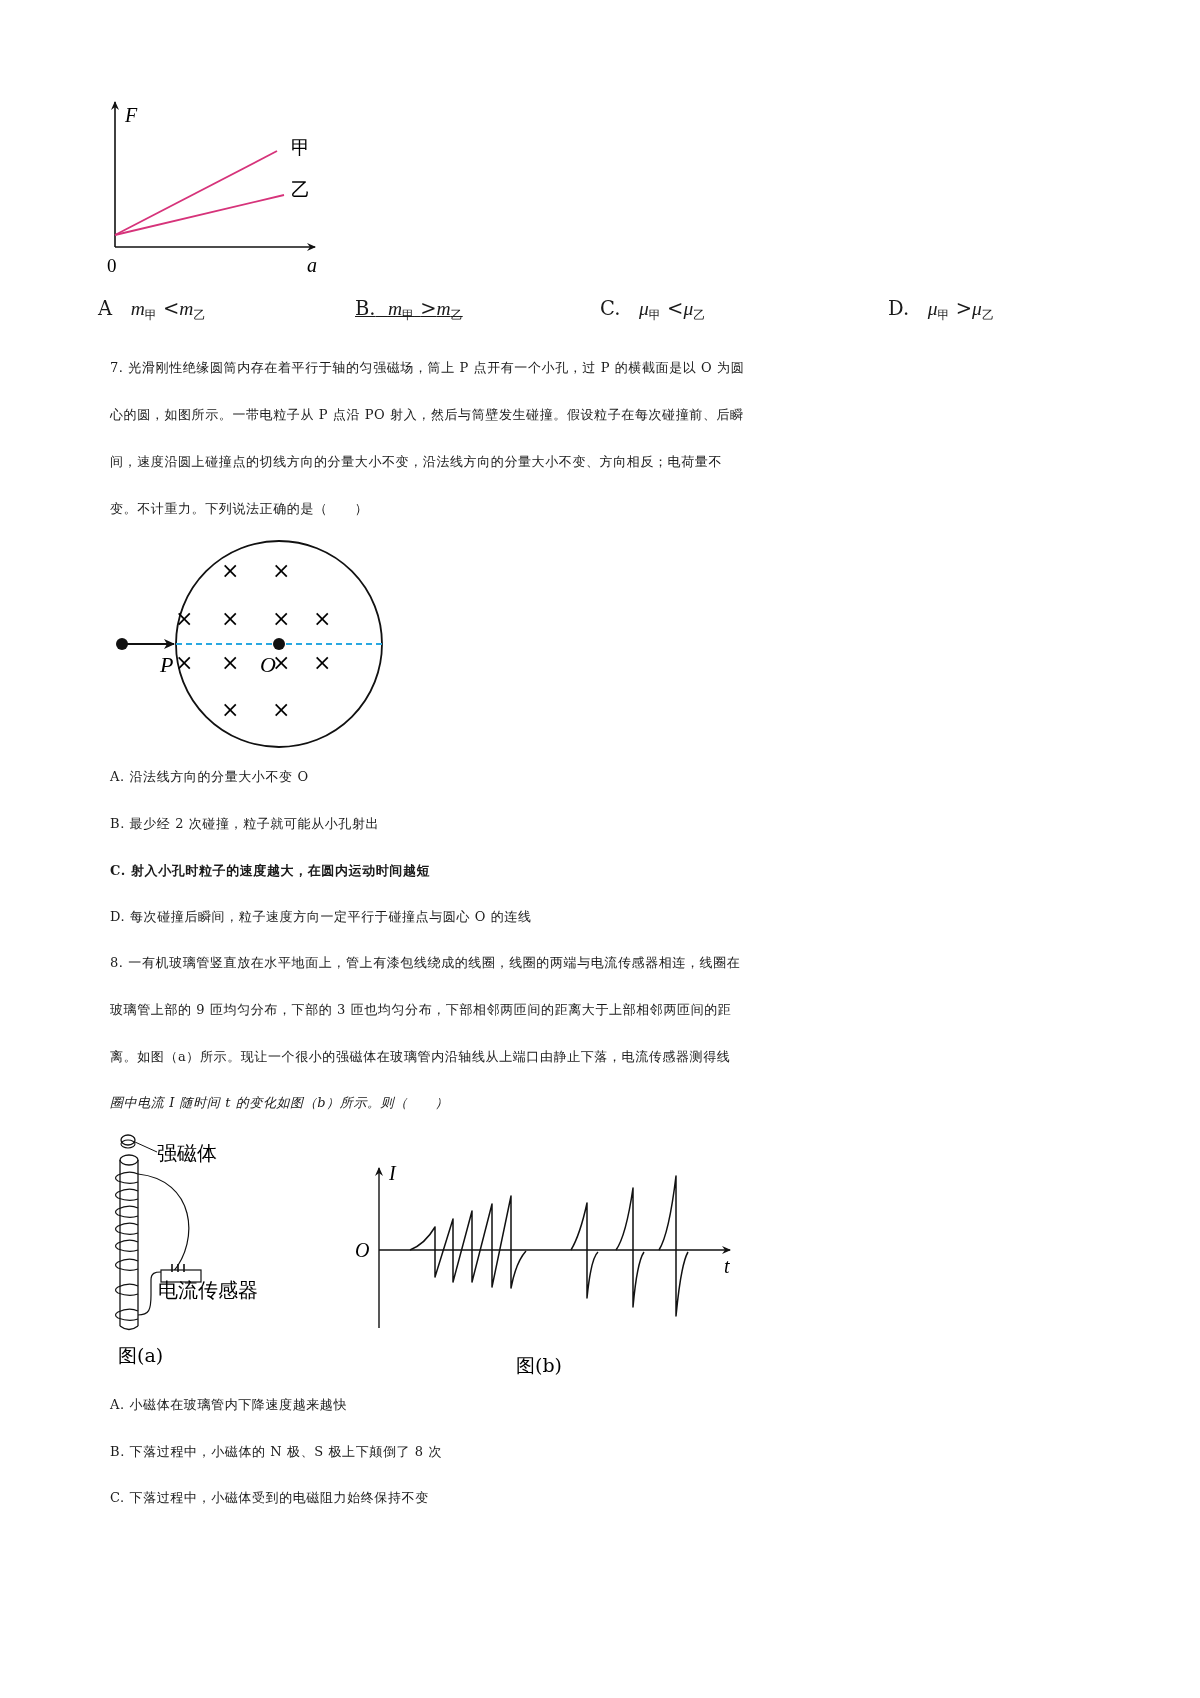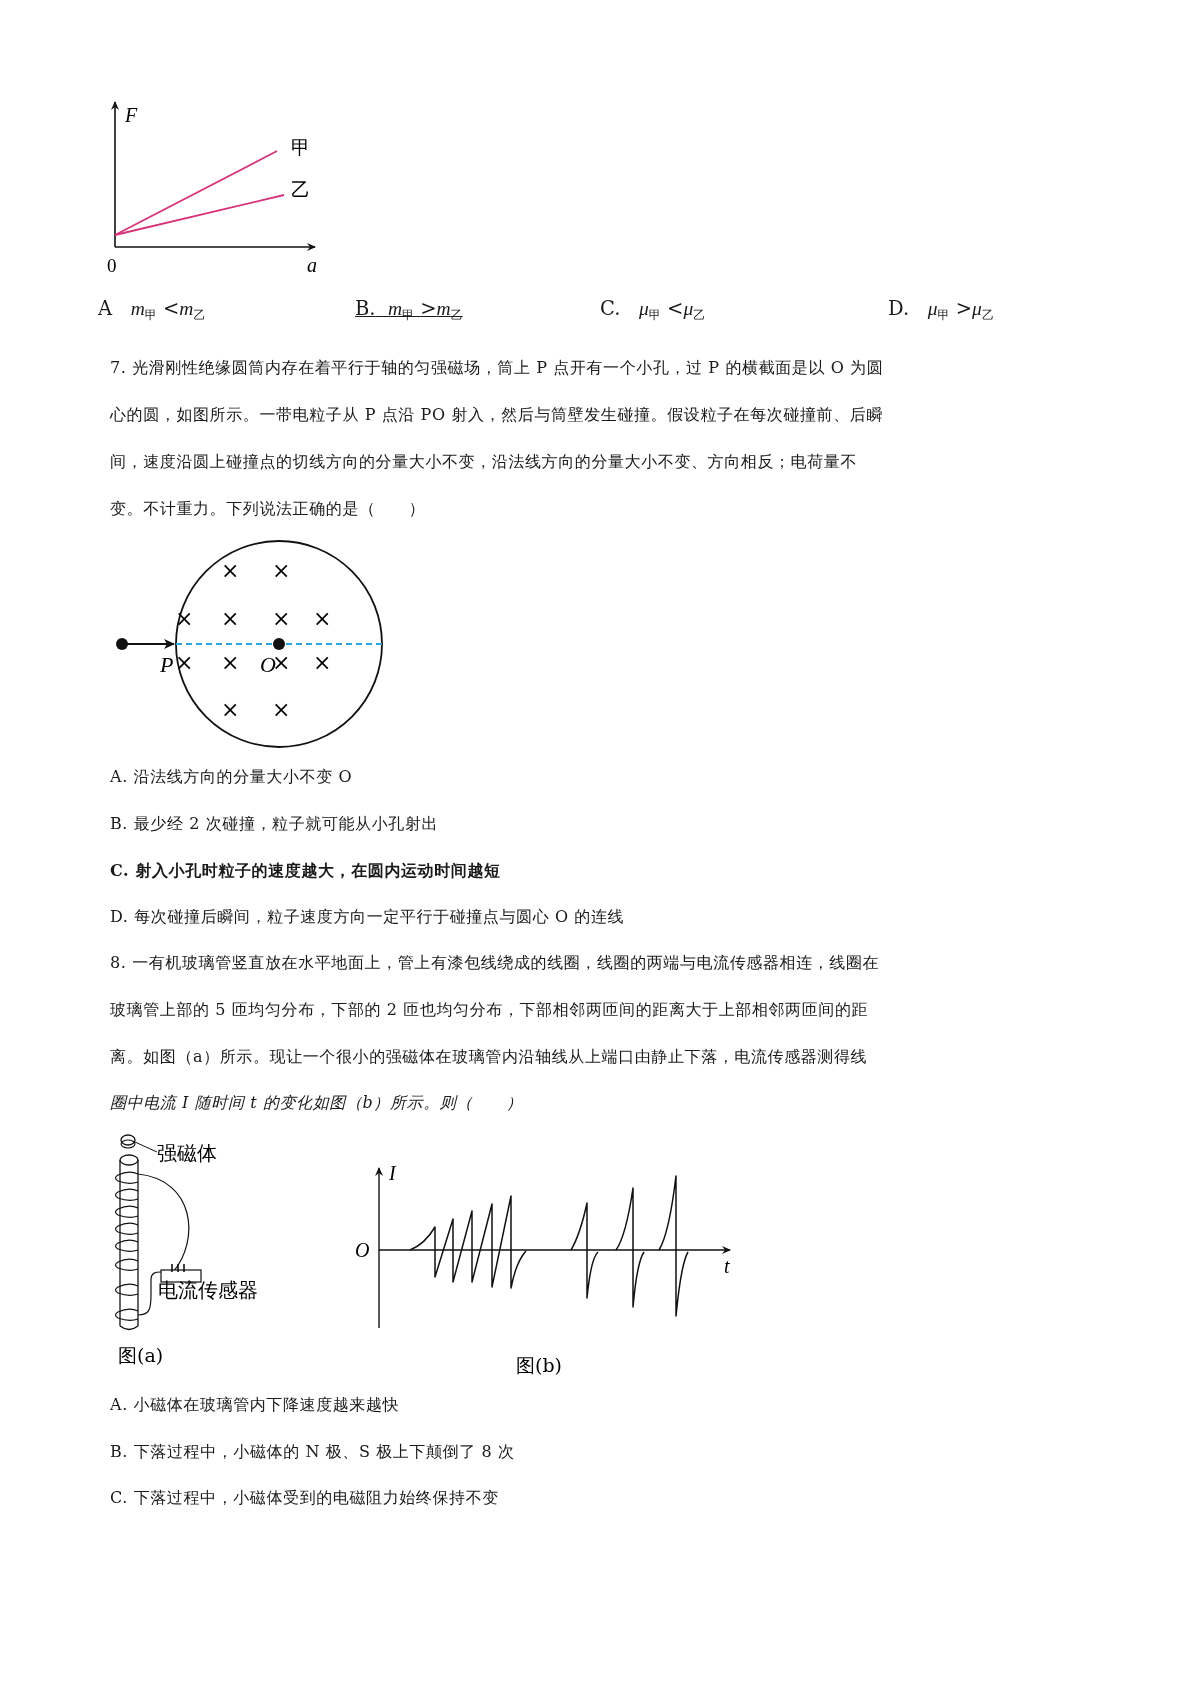--- a/index.html
+++ b/index.html
@@ -1,18 +1,18 @@
 <!DOCTYPE html>
 <html><head>
 <meta charset="utf-8">
 <style>
   html, body { margin: 0; padding: 0; background: #ffffff; }
   body { width: 1200px; height: 1698px; position: relative; overflow: hidden;
          font-family: "DejaVu Serif", "Liberation Serif", serif; color: #1a1a1a; }
-  .line { position: absolute; left: 110px; font-size: 16px; white-space: nowrap; line-height: 26px; letter-spacing: 0.6px; }
+  .line { position: absolute; left: 110px; font-size: 13px; white-space: nowrap; line-height: 26px; letter-spacing: 0.6px; }
   .it { font-style: italic; font-family: "Liberation Serif", serif; }
   .opt { position: absolute; font-size: 19.5px; white-space: nowrap; line-height: 26px; }
   .sub { font-size: 12px; vertical-align: -4px; font-style: normal; }
   svg { position: absolute; overflow: visible; }
   .lbl { font-family: "Liberation Serif", serif; }
 </style>
 </head>
 <body>
 
 <svg style="left:95px;top:90px;" width="240" height="180">
@@ -86,21 +86,21 @@
       <text x="162" y="187" font-size="22">×</text>
     </g>
 </svg>
 
 <div class="line" style="top:764px;">A. 沿法线方向的分量大小不变 O</div>
 <div class="line" style="top:811px;">B. 最少经 2 次碰撞，粒子就可能从小孔射出</div>
 <div class="line" style="top:858px;font-weight:bold;">C. 射入小孔时粒子的速度越大，在圆内运动时间越短</div>
 <div class="line" style="top:904px;">D. 每次碰撞后瞬间，粒子速度方向一定平行于碰撞点与圆心 O 的连线</div>
 
 <div class="line" style="top:950px;">8. 一有机玻璃管竖直放在水平地面上，管上有漆包线绕成的线圈，线圈的两端与电流传感器相连，线圈在</div>
-<div class="line" style="top:997px;">玻璃管上部的 5 匝均匀分布，下部的 2 匝也均匀分布，下部相邻两匝间的距离大于上部相邻两匝间的距</div>
+<div class="line" style="top:997px;">玻璃管上部的 9 匝均匀分布，下部的 3 匝也均匀分布，下部相邻两匝间的距离大于上部相邻两匝间的距</div>
 <div class="line" style="top:1044px;">离。如图（a）所示。现让一个很小的强磁体在玻璃管内沿轴线从上端口由静止下落，电流传感器测得线</div>
 <div class="line" style="top:1090px;font-style:italic;">圈中电流 I 随时间 t 的变化如图（b）所示。则（　　）</div>
 
 <svg style="left:105px;top:1130px;" width="200" height="245">
   <ellipse cx="23" cy="10" rx="7" ry="5" fill="#fff" stroke="#111" stroke-width="1.3"></ellipse>
   <ellipse cx="23" cy="14" rx="7" ry="4" fill="none" stroke="#111" stroke-width="1.1"></ellipse>
   <line x1="30" y1="12" x2="52" y2="22" stroke="#111" stroke-width="1"></line>
   <text x="52" y="30" font-size="20">强磁体</text>
   <ellipse cx="24" cy="30" rx="9" ry="5" fill="#fff" stroke="#111" stroke-width="1.3"></ellipse>
   <line x1="15" y1="30" x2="15" y2="196" stroke="#111" stroke-width="1.3"></line>

